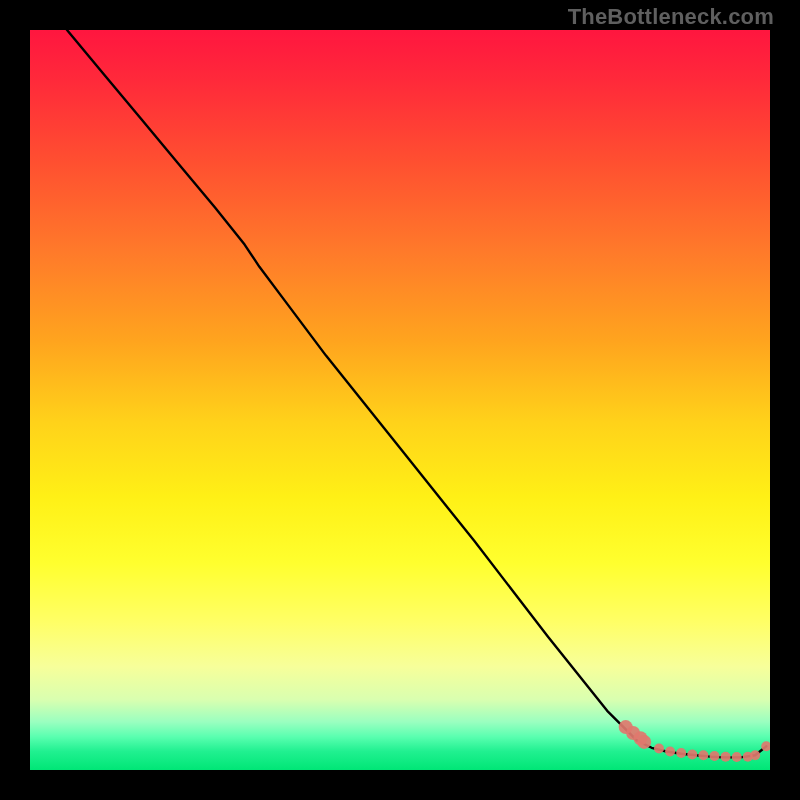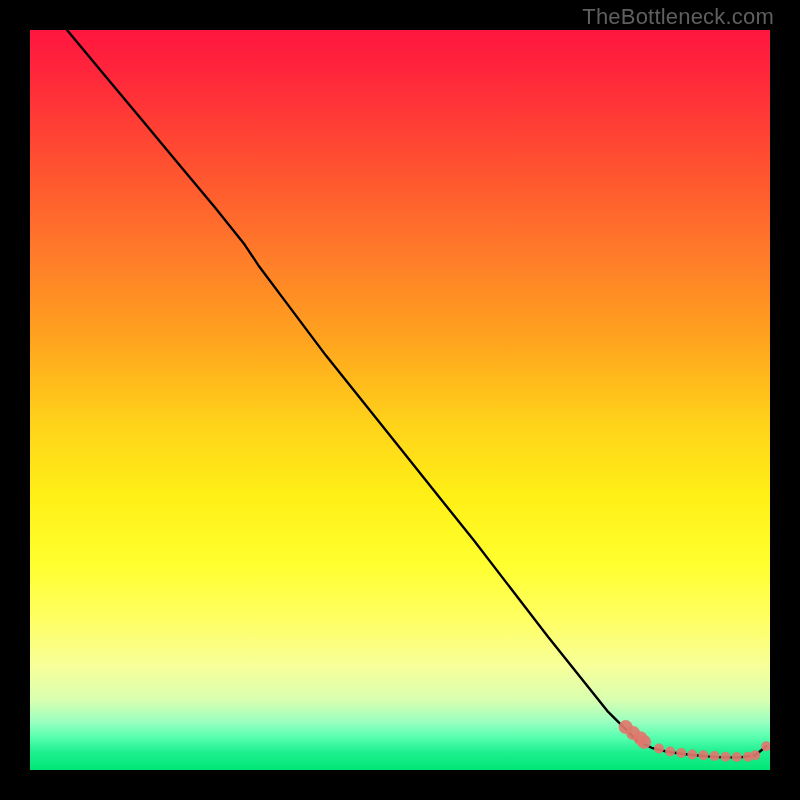--- a/index.html
+++ b/index.html
@@ -15,21 +15,21 @@
     position: relative;
     width: 800px;
     height: 800px;
     background: #000000;
   }
   .watermark {
     position: absolute;
     top: 4px;
     right: 26px;
     font-size: 22px;
-    font-weight: 400;
+    font-weight: 700;
     color: #5f5f5f;
     letter-spacing: 0.2px;
   }
   .plot {
     position: absolute;
     left: 30px;
     top: 30px;
     width: 740px;
     height: 740px;
   }

